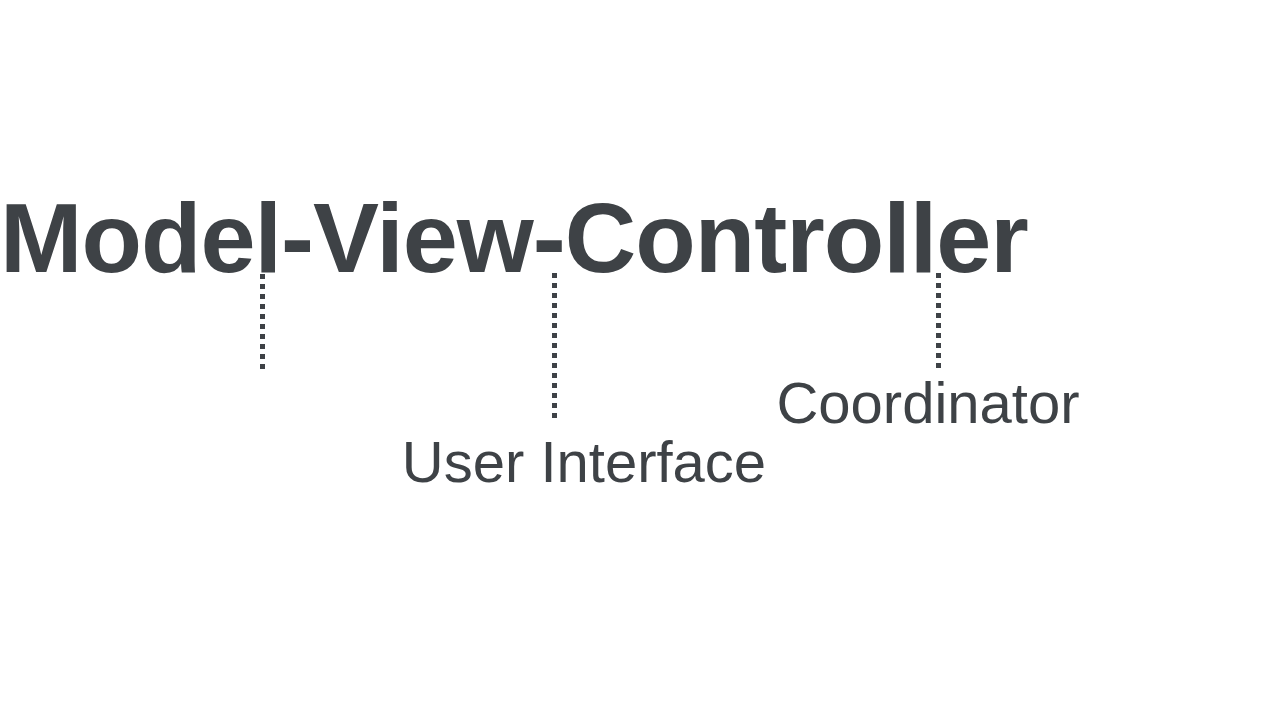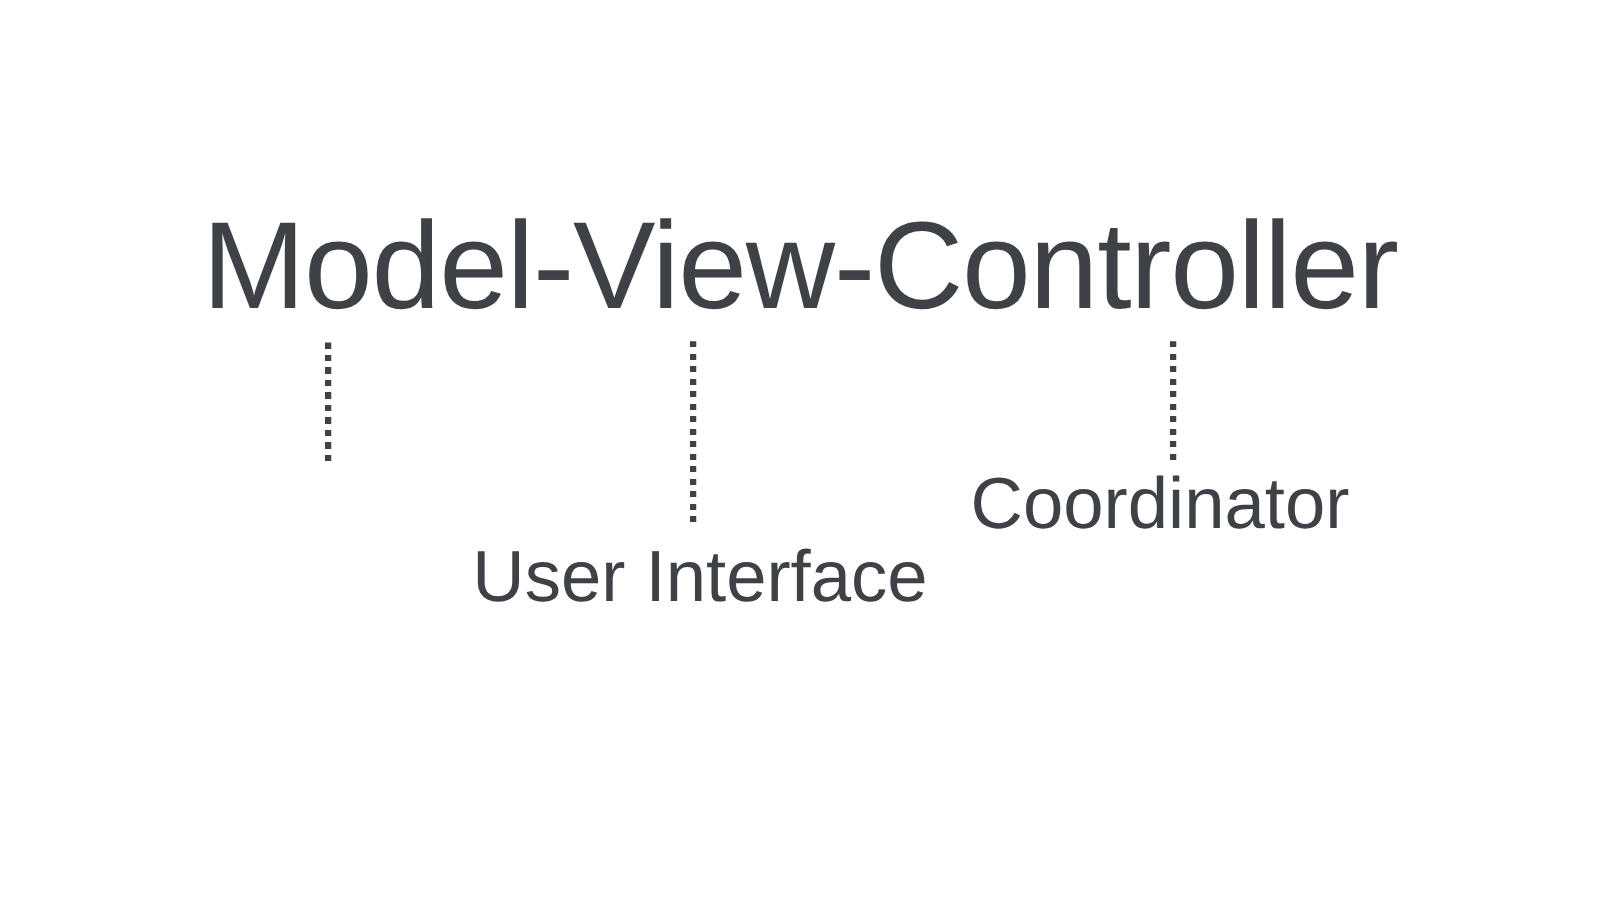--- a/index.html
+++ b/index.html
@@ -13,25 +13,25 @@
     background: var(--bg-color);
     overflow: hidden;
   }
   .slide {
     position: relative;
     width: 1280px; height: 720px;
     background: var(--bg-color);
   }
   .title {
     position: absolute;
-    top: 162px; left: 0;
+    top: 188px; left: 0;
     width: 100%;
-    text-align: center;
+    text-align: left;
     font-size: 99px;
-    font-weight: 400;
+    font-weight: 700;
     line-height: 1;
     color: var(--text-color);
     letter-spacing: -1px;
     white-space: nowrap;
   }
   .connector {
     position: absolute;
     width: 5px;
     background-image: repeating-linear-gradient(
       to bottom,
@@ -45,21 +45,21 @@
   .label {
     position: absolute;
     transform: translateX(-50%);
     font-size: 58px;
     font-weight: 300;
     line-height: 1;
     color: var(--text-color);
     white-space: nowrap;
   }
   .label-data        { left: 252px; top: 382px; }
-  .label-ui          { left: 560px; top: 433px; }
+  .label-ui          { left: 584px; top: 433px; }
   .label-coordinator { left: 928px; top: 374px; }
 </style>
 </head>
 <body>
 
 <div class="slide">
 
   <h1 class="title">Model-View-Controller</h1>
 
   <div class="connector connector-model"></div>

